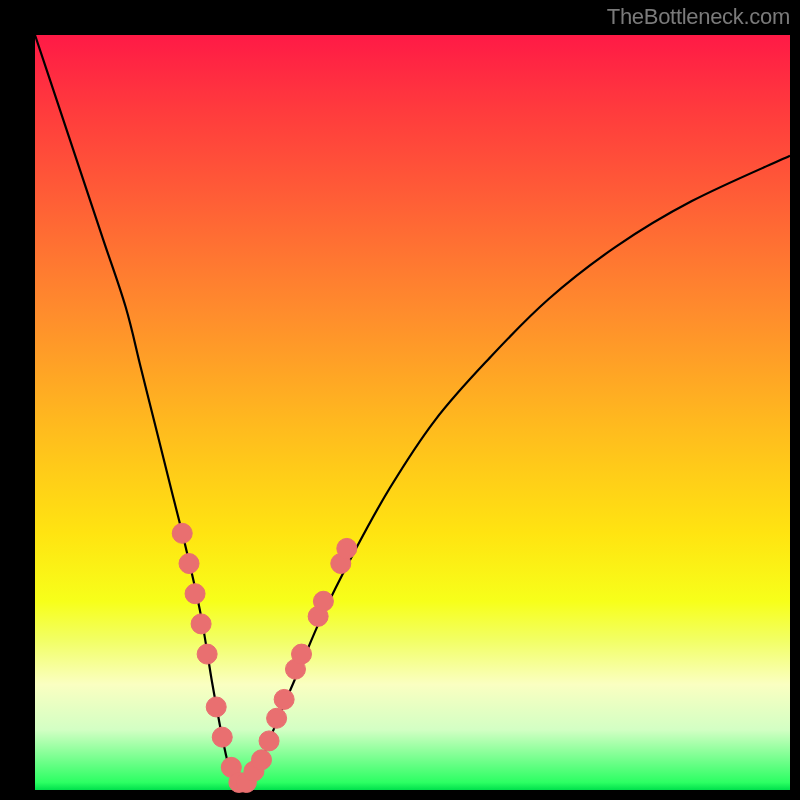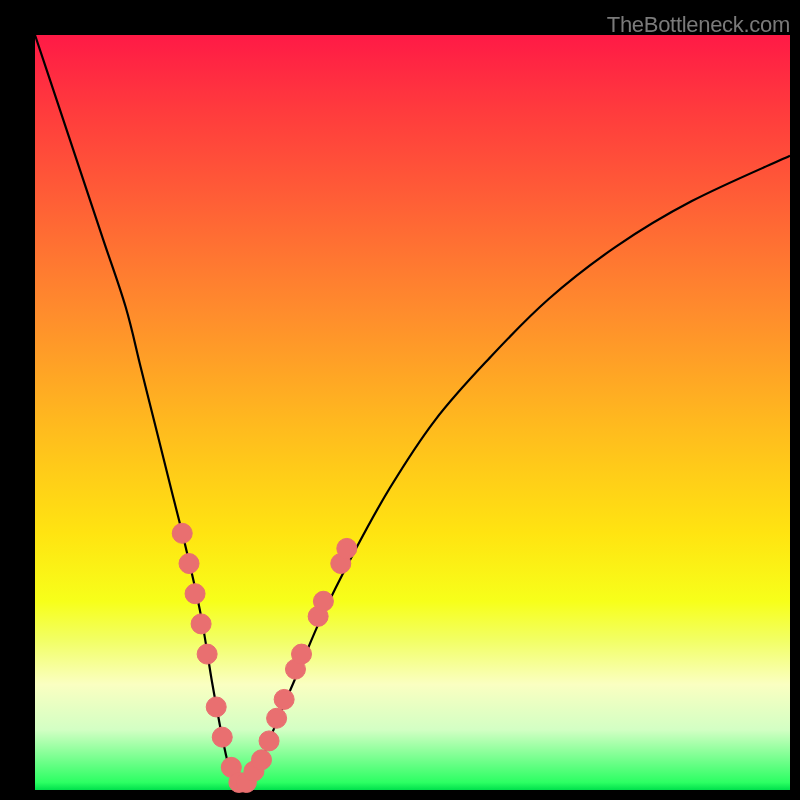--- a/index.html
+++ b/index.html
@@ -18,21 +18,20 @@
     background: #000;
   }
   .attribution {
     position: absolute;
     top: 4px;
     right: 10px;
     color: #7a7a7a;
     font-size: 22px;
     font-weight: 500;
     letter-spacing: -0.3px;
-    margin-top: 8px;
   }
   .plot-area {
     position: absolute;
     left: 35px;
     top: 35px;
     width: 755px;
     height: 755px;
     background: linear-gradient(
       to bottom,
       #ff1a46 0%,

